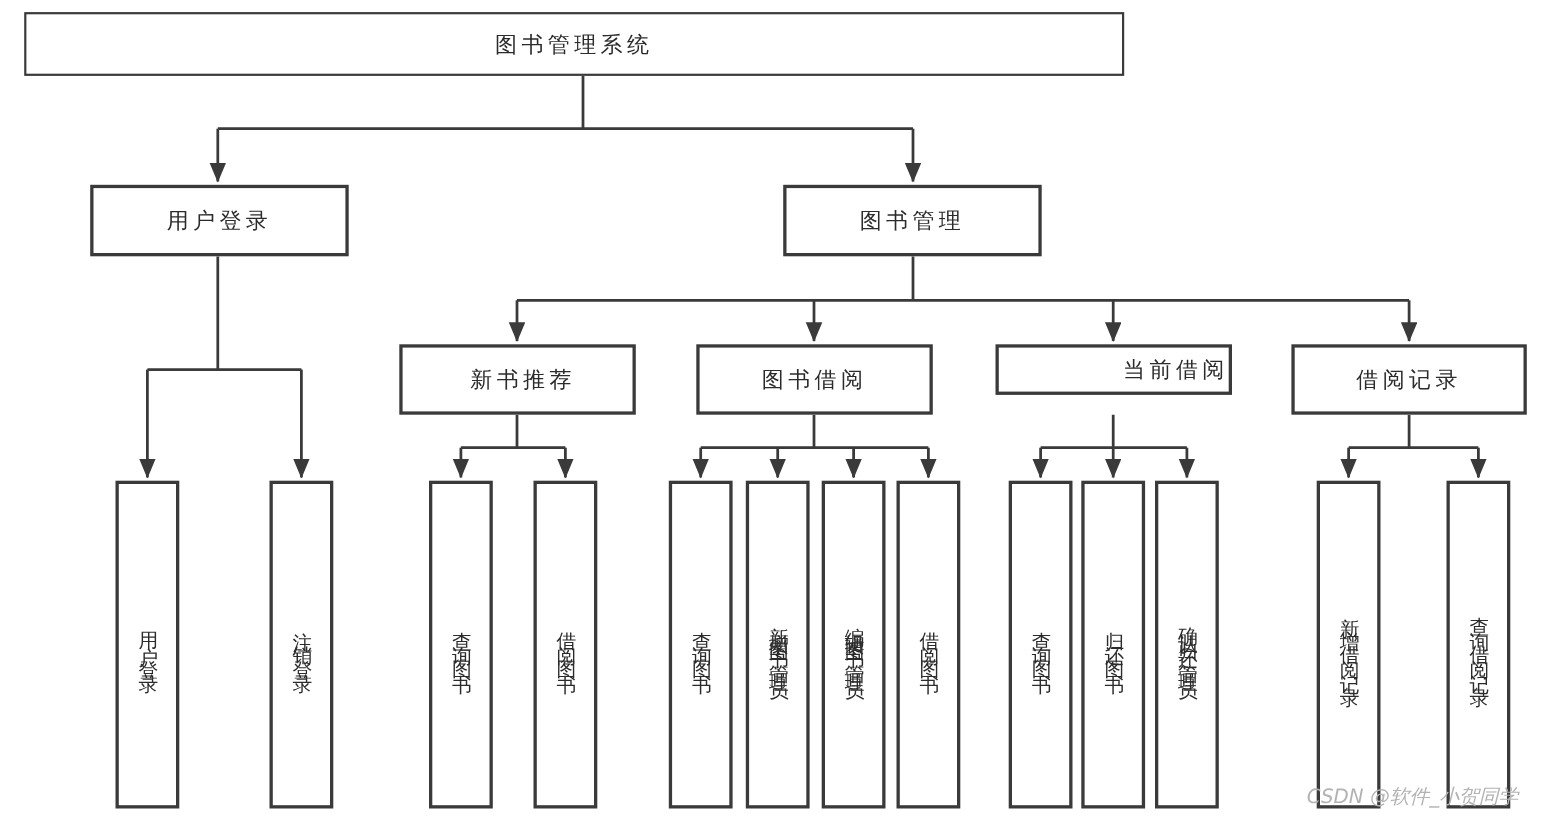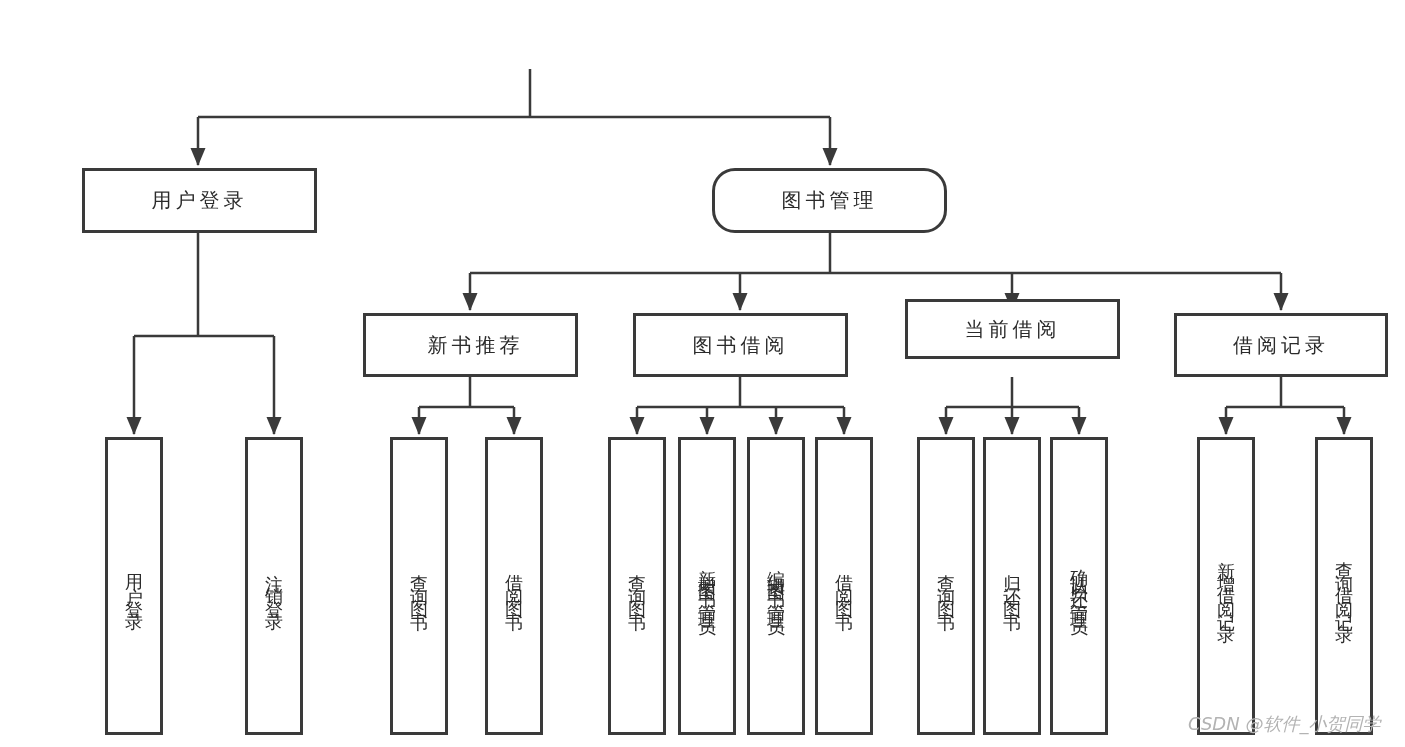--- a/index.html
+++ b/index.html
@@ -113,35 +113,38 @@
       <path d="M946,407 V434" marker-end="url(#arr)"></path>
       <path d="M1012,407 V434" marker-end="url(#arr)"></path>
       <path d="M1079,407 V434" marker-end="url(#arr)"></path>
 
       <path d="M1281,377 V407 M1226,407 H1344"></path>
       <path d="M1226,407 V434" marker-end="url(#arr)"></path>
       <path d="M1344,407 V434" marker-end="url(#arr)"></path>
     </g>
   </svg>
 
+  <div class="box root" style="left:22px; top:11px; width:1000px; height:58px;">
+    <span class="hlabel">图书管理系统</span>
+  </div>
 
   <div class="box" style="left:82px; top:168px; width:235px; height:65px;">
     <span class="hlabel">用户登录</span>
   </div>
-  <div class="box" style="left:712px; top:168px; width:235px; height:65px;border-radius:23px;">
+  <div class="box" style="left:712px; top:168px; width:235px; height:65px;">
     <span class="hlabel">图书管理</span>
   </div>
 
   <div class="box" style="left:363px; top:313px; width:215px; height:64px;padding-left:10px;">
     <span class="hlabel">新书推荐</span>
   </div>
   <div class="box" style="left:633px; top:313px; width:215px; height:64px;">
     <span class="hlabel">图书借阅</span>
   </div>
-  <div class="box" style="left:905px; top:299px; width:215px; height:60px;">
+  <div class="box" style="left:905px; top:313px; width:215px; height:46px;justify-content:flex-end;">
     <span class="hlabel">当前借阅</span>
   </div>
   <div class="box" style="left:1174px; top:313px; width:214px; height:64px;">
     <span class="hlabel">借阅记录</span>
   </div>
 
   <div class="vbox" style="left:105px;">
     <span class="vlabel">用户登录</span>
   </div>
   <div class="vbox" style="left:245px;">

